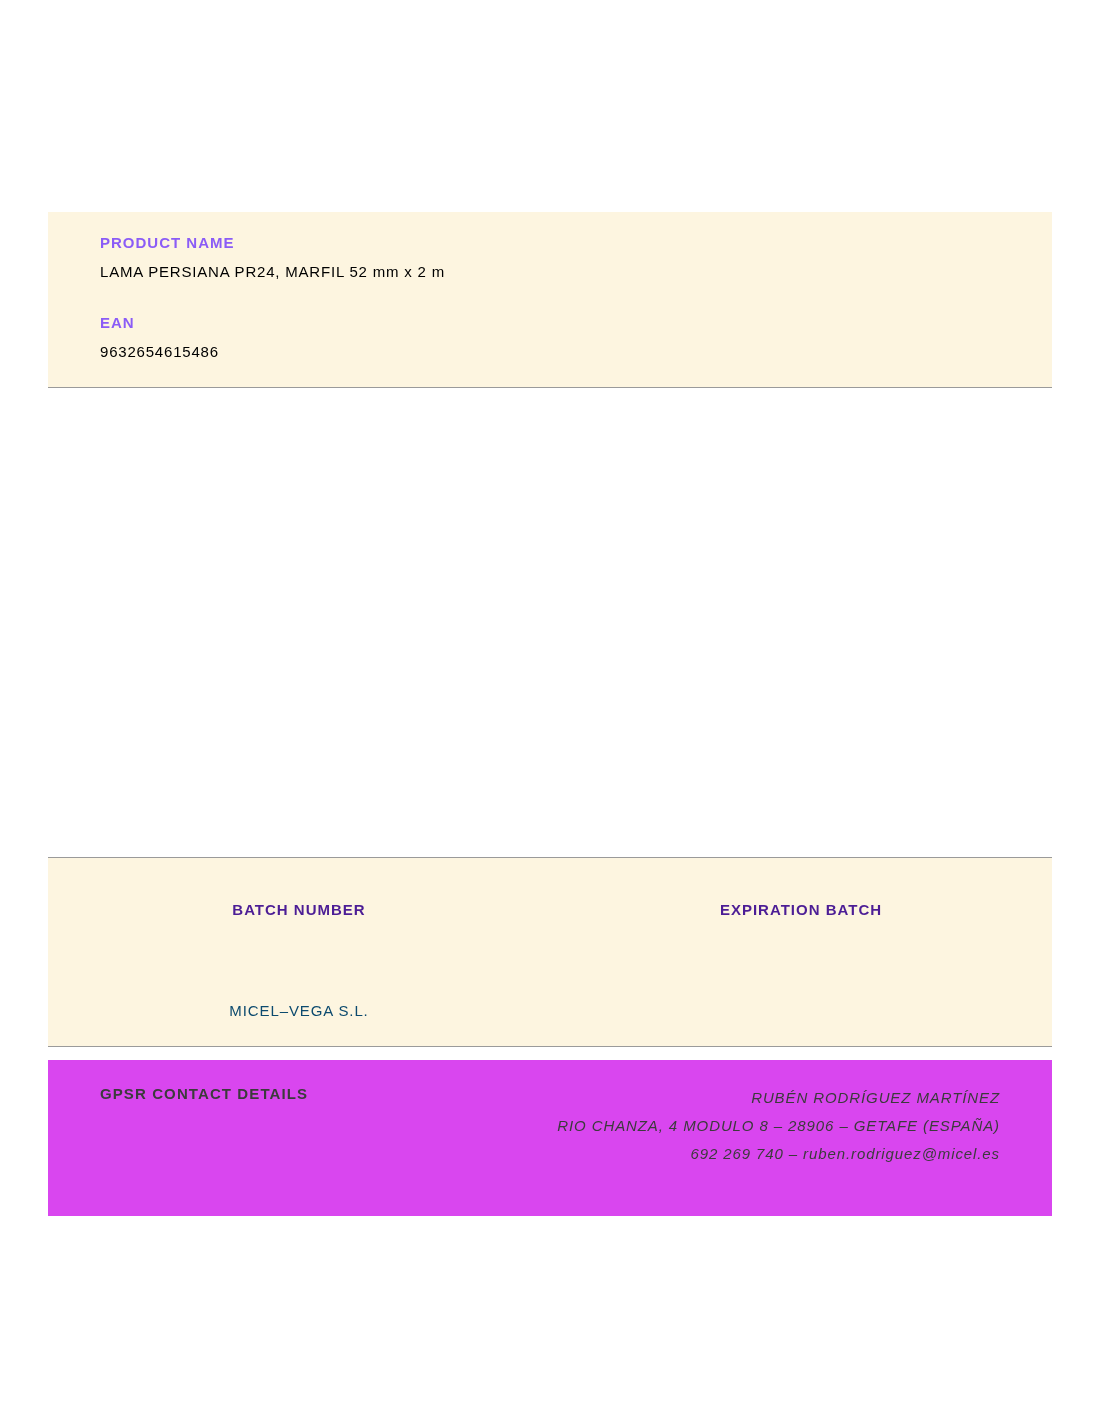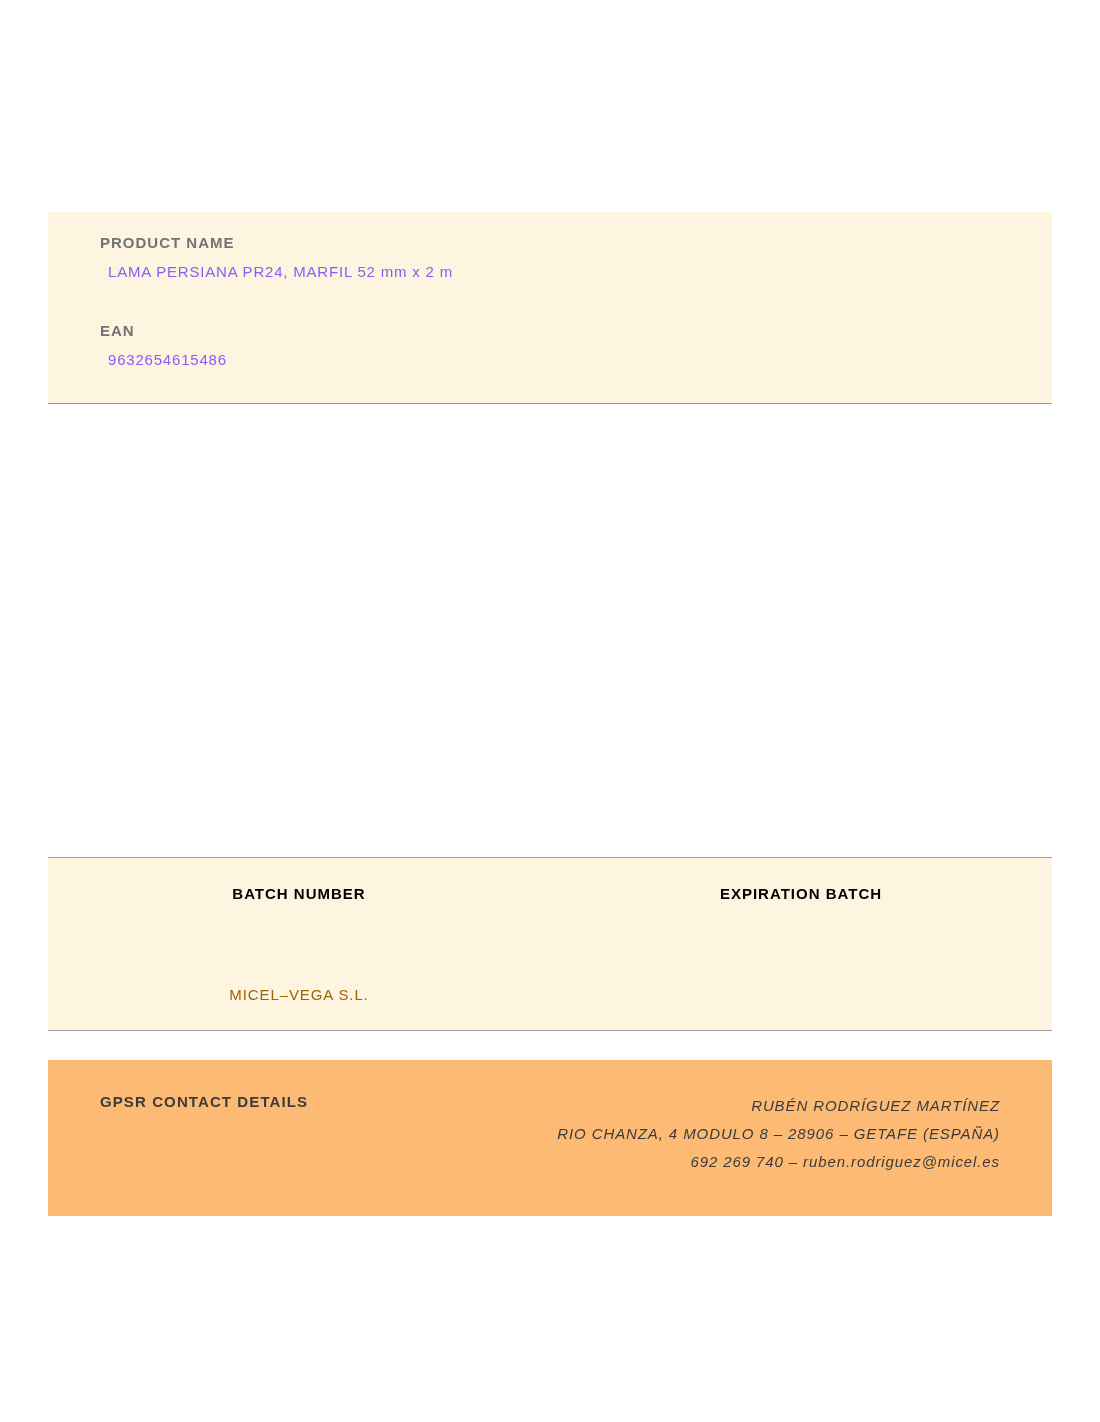--- a/index.html
+++ b/index.html
@@ -32,31 +32,31 @@
     background: #fdf5e0;
     border-bottom: 1px solid #9a9a9a;
     box-sizing: border-box;
     padding: 22px 52px 26px 52px;
   }
 
   .field-label {
     font-size: 15px;
     font-weight: bold;
     letter-spacing: 1.0px;
-    color: #737373;
+    color: #8b5cf6;
     margin: 0 0 10px 0;
     line-height: 1.2;
   }
 
   .field-value {
     font-size: 15px;
     font-weight: normal;
     letter-spacing: 0.8px;
-    color: #8b5cf6;
-    margin: 8px;
+    color: #000000;
+    margin: 0;
     line-height: 1.3;
   }
 
   .spacer-28 { height: 32px; }
 
   
   .mid-block {
     position: absolute;
     left: 48px;
     top: 857px;
@@ -76,46 +76,47 @@
     flex: 0 0 50%;
     text-align: center;
     box-sizing: border-box;
     padding: 0 10px;
   }
 
   .cell-label {
     font-size: 15px;
     font-weight: bold;
     letter-spacing: 1.0px;
-    color: #000000;
+    color: #4c1d95;
     line-height: 1.3;
     min-height: 19px;
+    margin-top: 16px;
   }
   .cell-value {
     font-size: 15px;
     font-weight: normal;
     letter-spacing: 0.9px;
-    color: #a16207;
+    color: #0c4a6e;
     line-height: 1.3;
     min-height: 19px;
     margin-top: 9px;
   }
 
   .mid-gap { height: 44px; }
 
   
   .gpsr-block {
     position: absolute;
     left: 48px;
     top: 1060px;
     width: 1004px;
     height: 156px;
-    background: #fdba74;
+    background: #d946ef;
     box-sizing: border-box;
-    padding: 32px 52px 0 52px;
+    padding: 24px 52px 0 52px;
     display: flex;
     justify-content: space-between;
     align-items: flex-start;
   }
 
   .gpsr-title {
     font-size: 15px;
     font-weight: bold;
     letter-spacing: 1.1px;
     color: #3b3b3b;

